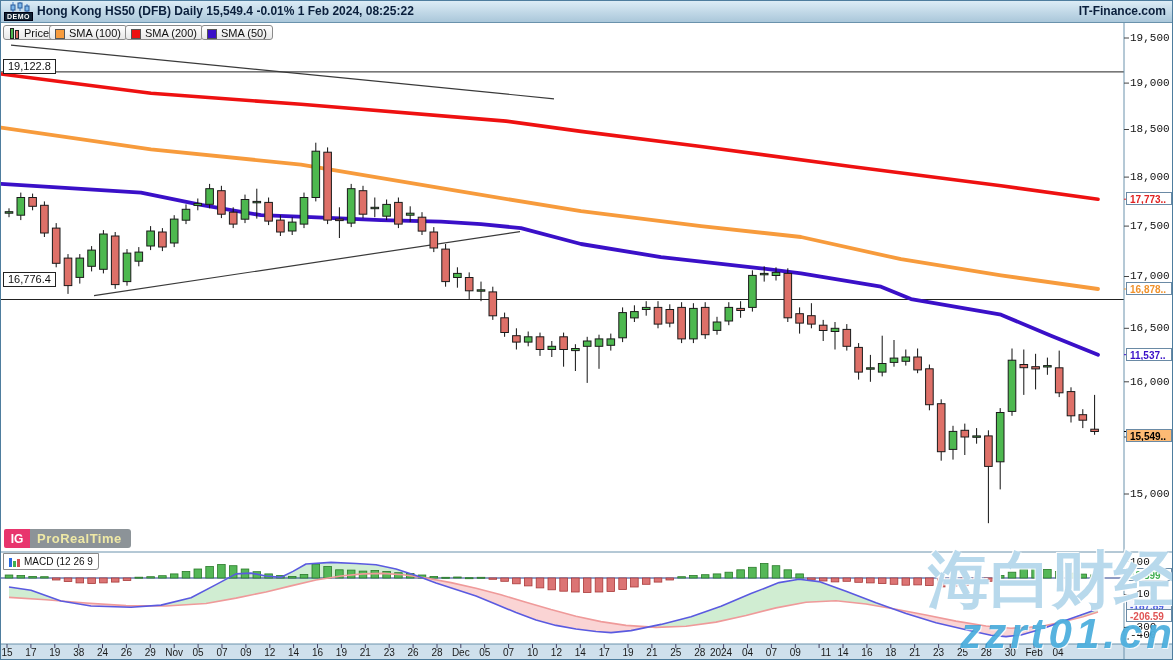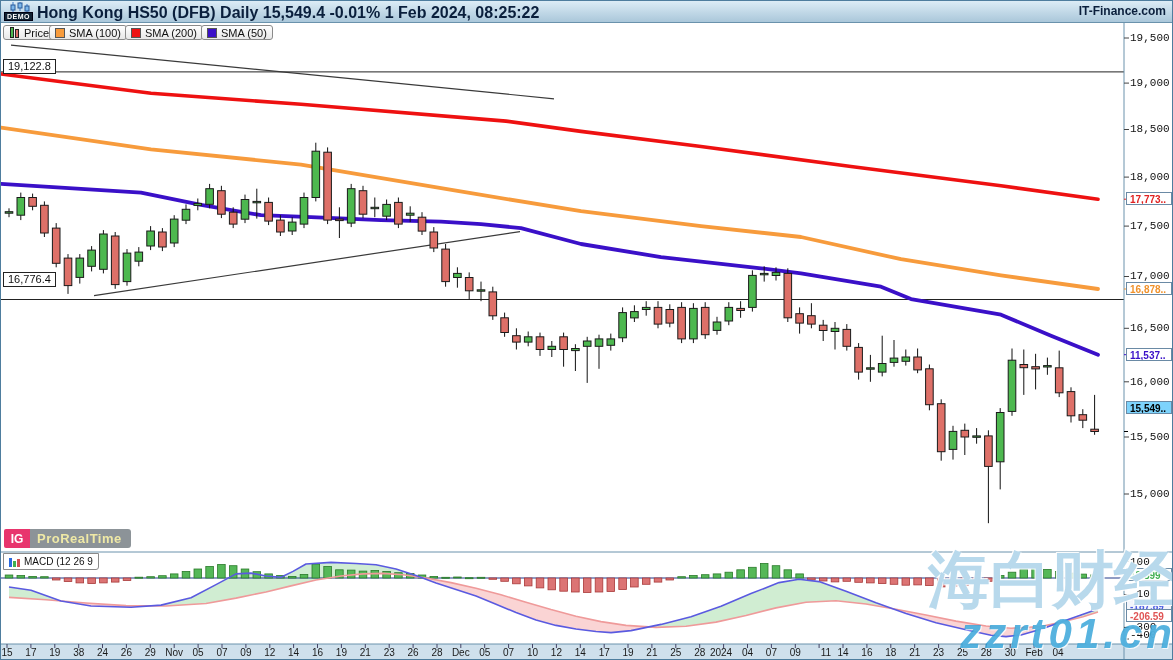--- a/index.html
+++ b/index.html
@@ -5,25 +5,25 @@
   html,body{margin:0;padding:0;}
   body{font-family:"Liberation Sans","DejaVu Sans",sans-serif;background:#fff;}
   #stage{position:relative;width:1173px;height:660px;overflow:hidden;background:#fff;border:1px solid #4e7d9e;box-sizing:border-box;}
   
   #titlebar{position:absolute;left:0;top:0;width:1173px;height:22px;
     background:linear-gradient(#dcecf6,#aac7da);border-bottom:1px solid #6a92ac;box-sizing:border-box;}
   #demo-wrap{position:absolute;left:3px;top:1px;width:30px;height:20px;}
   #demo-candles{position:absolute;left:6px;top:0;}
   #demo-box{position:absolute;left:0;top:10px;background:#123;border:1px solid #001;color:#fff;
     font-size:7px;font-weight:bold;padding:0 2px;letter-spacing:.5px;}
-  #chart-title{position:absolute;left:36px;top:3px;font-size:16px;font-weight:bold;color:#0a1f3c;white-space:nowrap;}
+  #chart-title{position:absolute;left:36px;top:3px;font-size:12px;font-weight:bold;color:#0a1f3c;white-space:nowrap;}
   #provider{position:absolute;right:8px;top:3px;font-size:12px;font-weight:bold;color:#0a1f3c;}
   
   .legend-btn{position:absolute;top:24px;height:13px;background:linear-gradient(#ffffff,#e8e8e8);
-    border:1px solid #8a8a8a;border-radius:3px;font-size:11px;color:#111;display:flex;align-items:center;
+    border:1px solid #8a8a8a;border-radius:3px;font-size:11px;color:#111;display:flex;align-items:flex-end;
     padding:0 5px;gap:4px;white-space:nowrap;}
   .swatch{width:10px;height:10px;border:1px solid #555;display:inline-block;box-sizing:border-box;}
   .price-swatch{position:relative;width:11px;height:11px;border:none;}
   .price-swatch .c1{position:absolute;left:1px;top:0;width:4px;height:11px;background:#4db84f;border:1px solid #222;box-sizing:border-box;}
   .price-swatch .c2{position:absolute;left:6px;top:2px;width:4px;height:9px;background:#de7068;border:1px solid #222;box-sizing:border-box;}
   
   .pl{position:absolute;left:1129px;font-size:11px;color:#111;white-space:nowrap;font-family:Liberation Mono, monospace;}
   .badge{position:absolute;left:1125px;width:46px;height:13px;font-size:10px;font-weight:bold;
     border:1px solid #6a8aa5;background:#fff;line-height:13px;padding-left:3px;box-sizing:border-box;overflow:hidden;white-space:nowrap;}
   .lvl{position:absolute;left:2px;height:13px;background:#fff;border:1px solid #222;font-size:11px;color:#111;
@@ -470,21 +470,21 @@
       <span class="pl" style="top:487px">15,000</span>
     </div>
   <div id="level-labels">
       <span class="lvl" style="top:58px">19,122.8</span>
       <span class="lvl" style="top:271px">16,776.4</span>
     </div>
   <div id="badges">
       <span class="badge" style="top:191px;color:#e02222;background:#ffffff">17,773..</span>
       <span class="badge" style="top:281px;color:#f0922c;background:#ffffff">16,878..</span>
       <span class="badge" style="top:347px;color:#3a10c8;background:#ffffff">11,537..</span>
-      <span class="badge" style="top:400px;color:#000000;background:#7dd3fc">15,549..</span>
+      <span class="badge" style="top:428px;color:#000000;background:#fdba74">15,549..</span>
     </div>
 
   <div id="prt-logo">
     <span id="ig-box">IG</span>
     <span id="prt-name">ProRealTime</span>
   </div>
 
   <div id="macd-tab">
     <span id="macd-icon">
         <i style="height:9px"></i>

